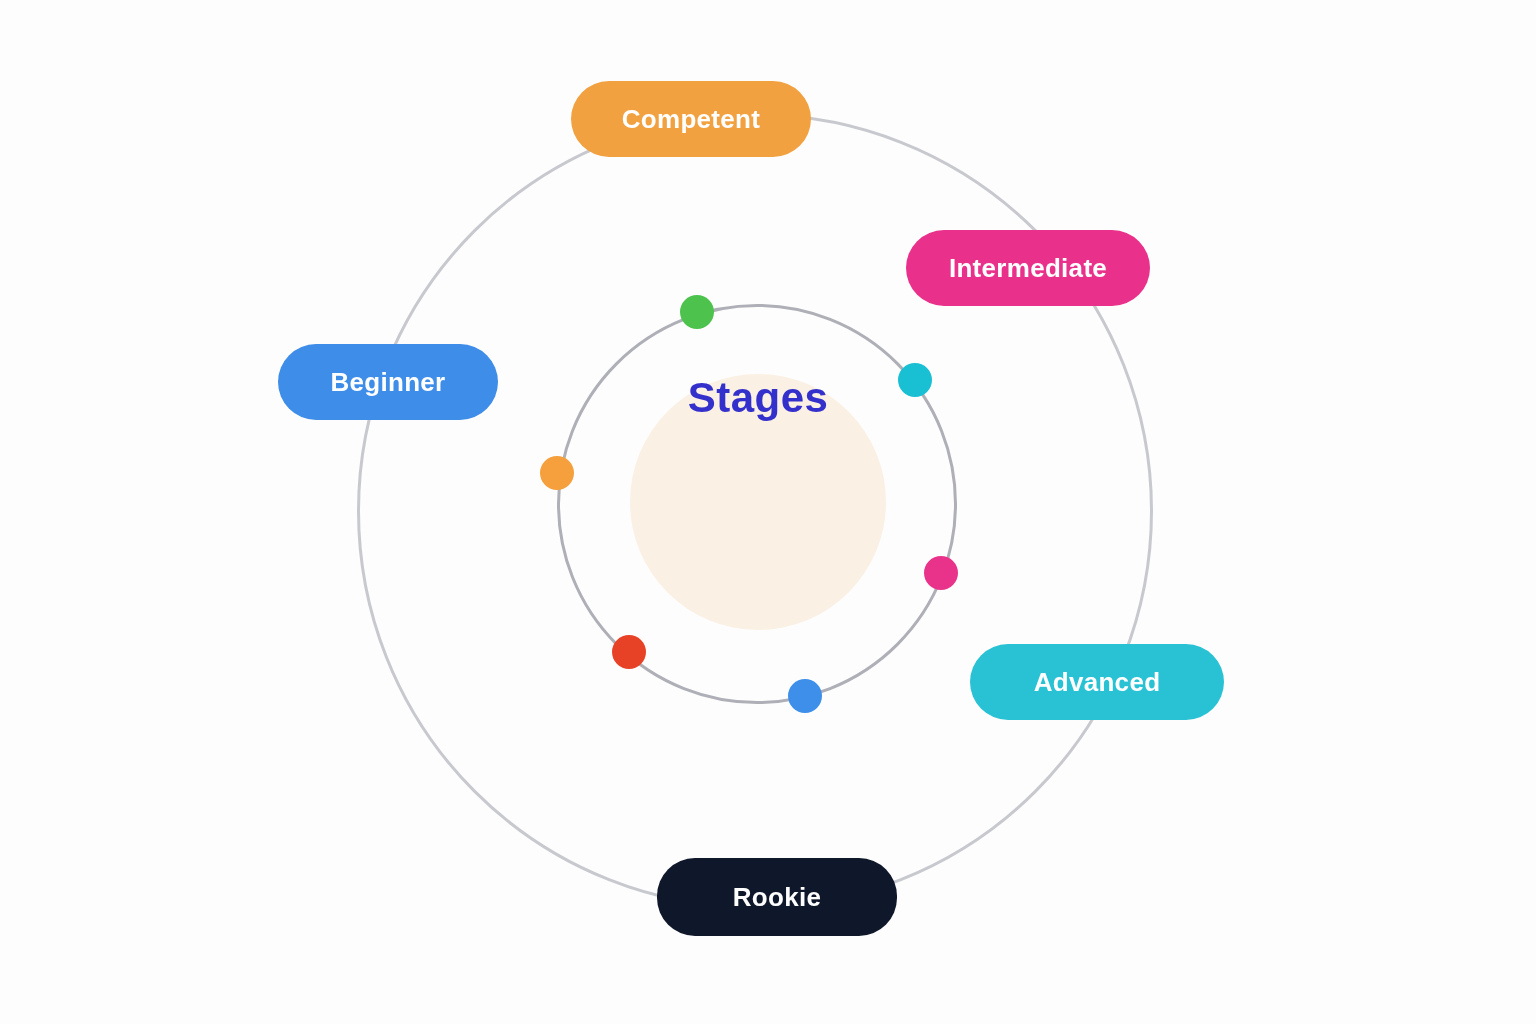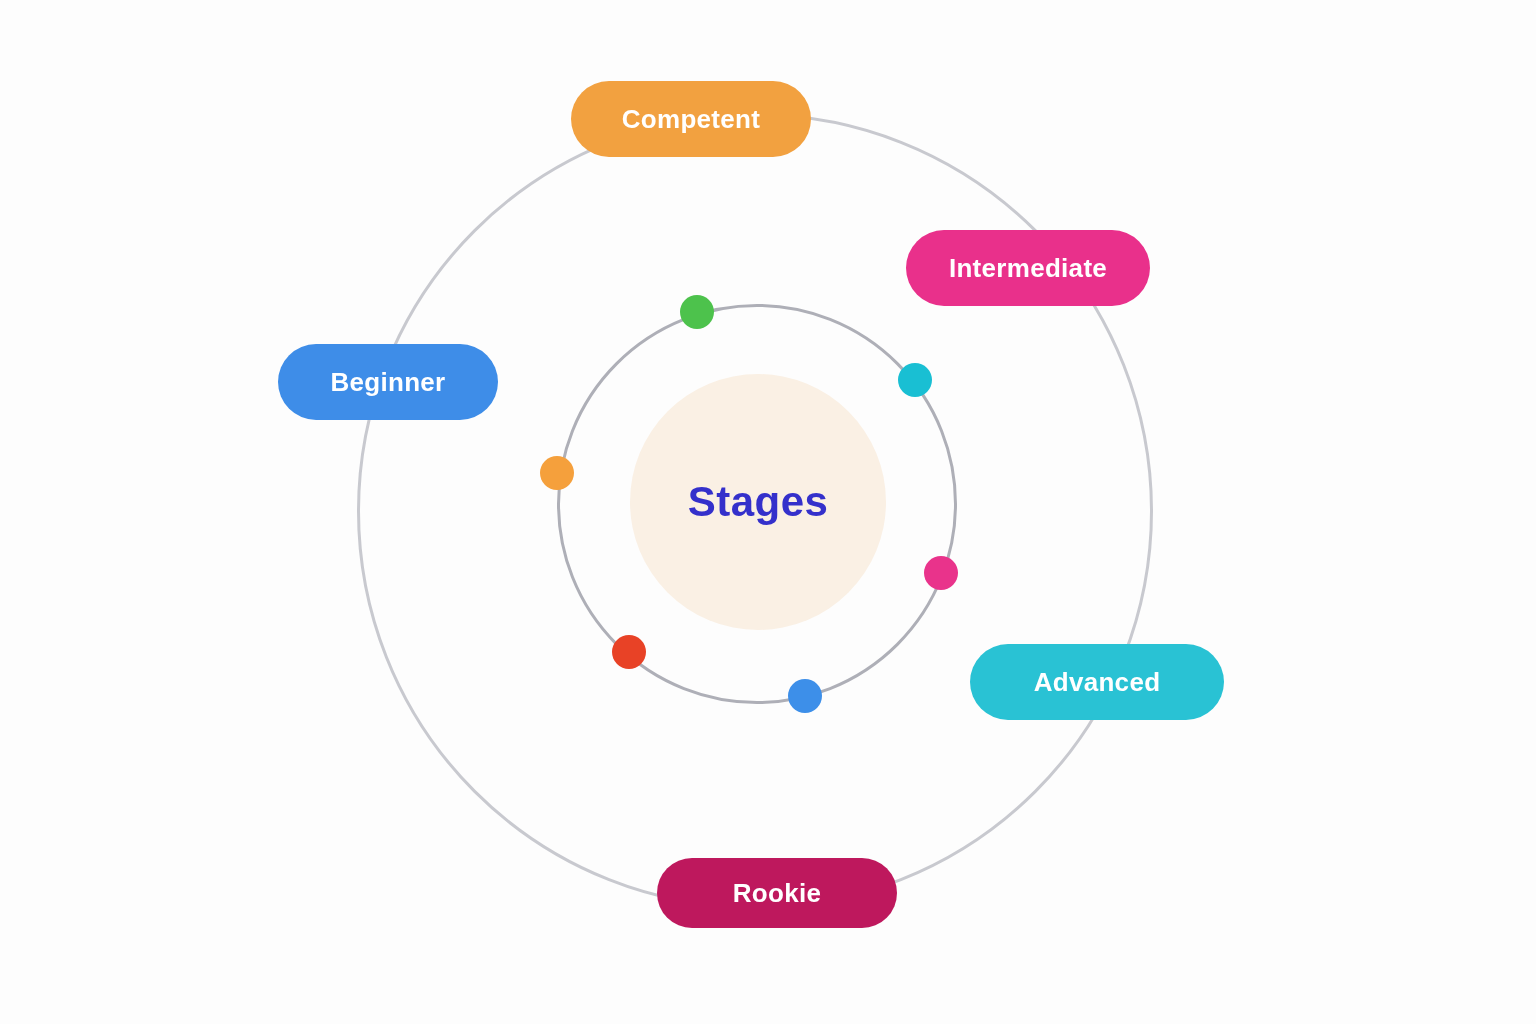--- a/index.html
+++ b/index.html
@@ -38,21 +38,21 @@
   
   .center-circle {
     position: absolute;
     left: 630px;
     top: 374px;
     width: 256px;
     height: 256px;
     border-radius: 50%;
     background: #faf0e4;
     display: flex;
-    align-items: center;
+    align-items: flex-start;
     justify-content: center;
   }
   .center-circle .center-label {
     font-size: 42px;
     font-weight: 700;
     color: #3430cb;
     letter-spacing: 0.5px;
   }
   
   .pill {
@@ -66,21 +66,21 @@
     font-size: 26px;
     font-weight: 700;
     letter-spacing: 0.3px;
     z-index: 3;
   }
   .pill.competent    { left: 571px; top: 81px;  width: 240px; background: #f2a140; }
   .pill.intermediate { left: 906px; top: 230px; width: 244px; background: #e9308b; }
   .pill.beginner     { left: 278px; top: 332px; width: 220px; background: #3e8de8; margin-top: 12px; }
   .pill.advanced     { left: 970px; top: 623px; width: 254px; background: #29c2d4; margin-top: 21px; }
   .pill.dabbler      { left: 347px; top: 719px; width: 240px; background: #58c156; }
-  .pill.rookie       { left: 657px; top: 858px; width: 240px; height: 70px; background: #be185d; }
+  .pill.rookie       { left: 657px; top: 858px; width: 240px; height: 78px; background: #0f172a; }
   
   .dot {
     position: absolute;
     width: 34px;
     height: 34px;
     border-radius: 50%;
     z-index: 2;
   }
   .dot.green  { left: 680px; top: 295px; background: #4dc24c; }
   .dot.teal   { left: 898px; top: 363px; background: #19bfd3; }

